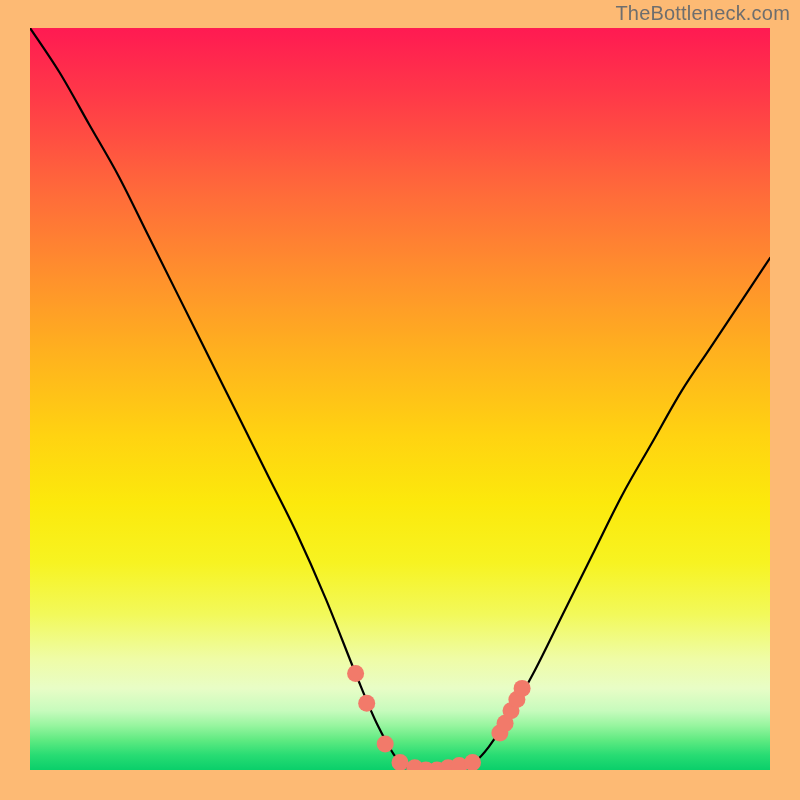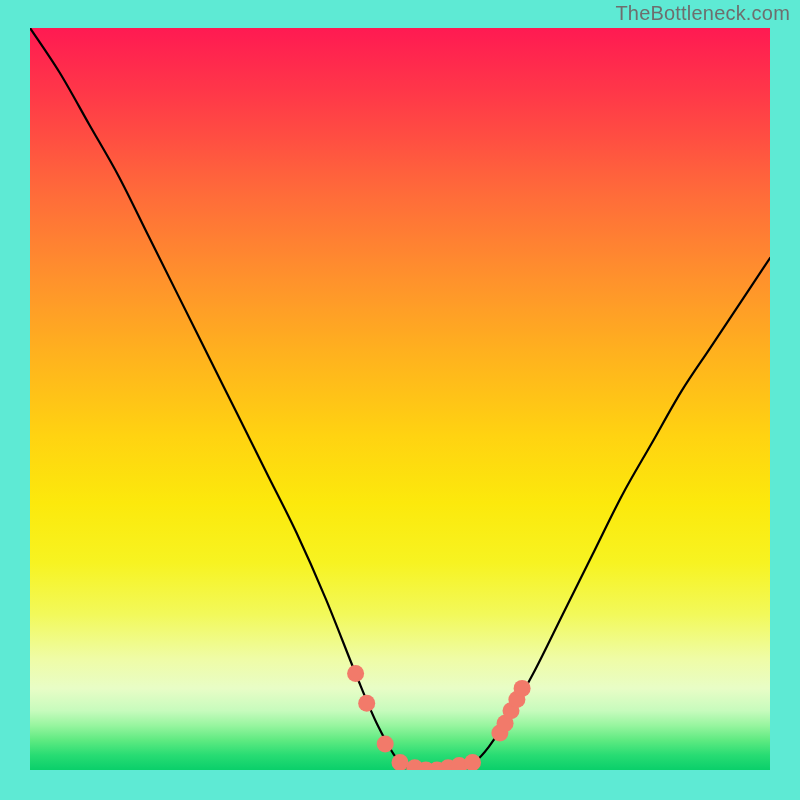--- a/index.html
+++ b/index.html
@@ -8,21 +8,21 @@
     width: 800px;
     height: 800px;
     background: #000;
     overflow: hidden;
     font-family: Arial, Helvetica, sans-serif;
   }
   .stage {
     position: relative;
     width: 800px;
     height: 800px;
-    background: #5eead4;
+    background: #fdba74;
   }
   .watermark {
     position: absolute;
     top: 2px;
     right: 10px;
     color: #6e6e6e;
     font-size: 20px;
     font-weight: 500;
     letter-spacing: 0.2px;
     z-index: 20;

